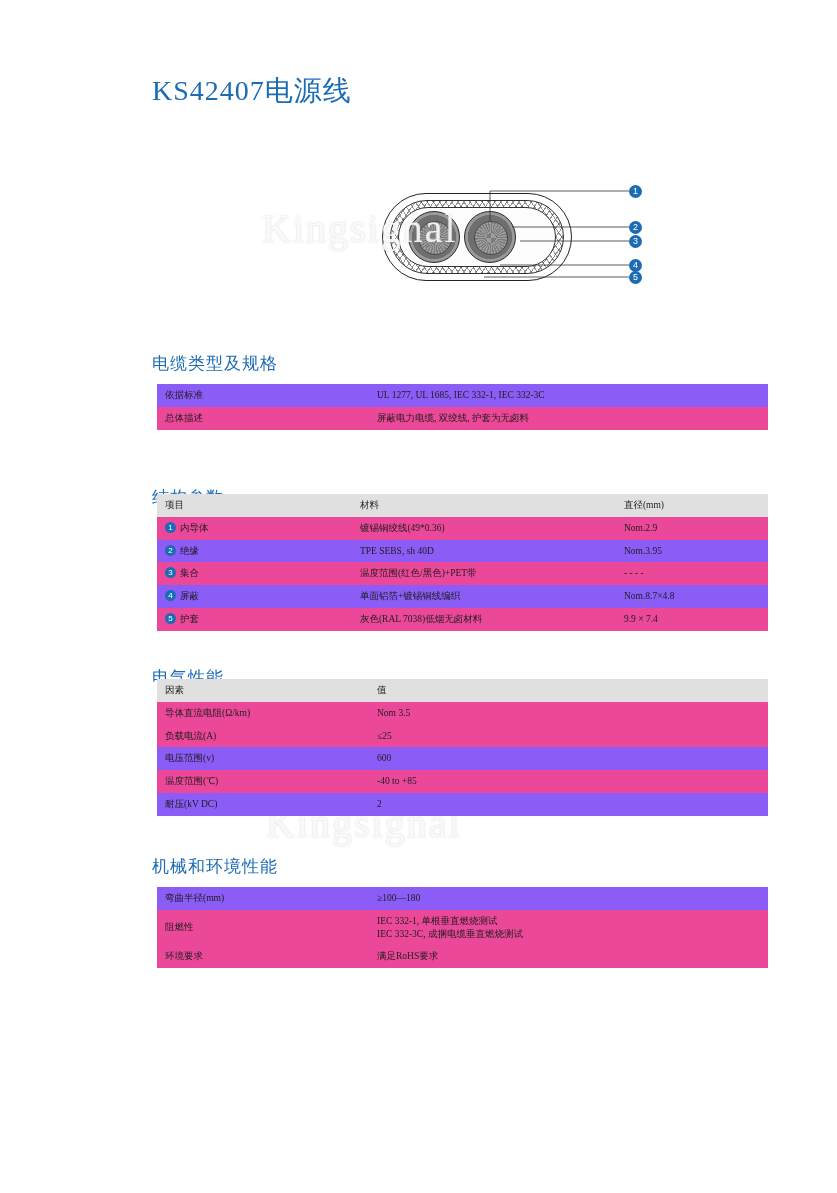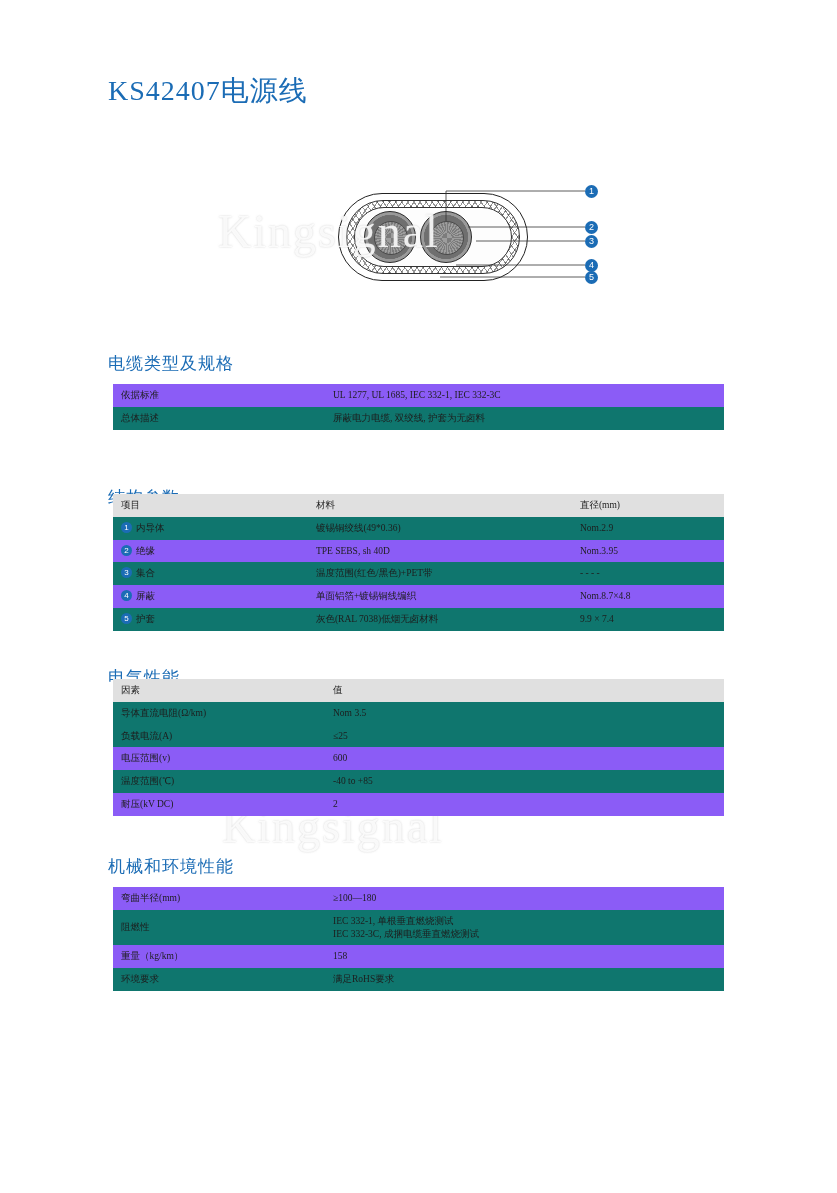--- a/index.html
+++ b/index.html
@@ -12,20 +12,21 @@
     height: 1193px;
     position: relative;
     font-family: "Liberation Serif", serif;
     color: #1a1a1a;
     overflow: hidden;
   }
   .page {
     position: absolute;
     inset: 0;
     padding: 8px;
+    margin-left: 44px;
   }
   .title {
     position: absolute;
     left: 108px;
     top: 72px;
     font-family: "Liberation Serif", serif;
     font-size: 28px;
     color: #1b6cb5;
     letter-spacing: 1px;
     white-space: nowrap;
@@ -111,21 +112,21 @@
     font-size: 9px;
     line-height: 13px;
     text-align: center;
     font-family: "Liberation Sans", sans-serif;
   }
   .wm {
     position: absolute;
     font-family: "Liberation Serif", serif;
     color: rgba(255,255,255,0.85);
     text-shadow: 0 0 2px rgba(170,170,170,0.55);
-    font-size: 46px;
+    font-size: 40px;
     letter-spacing: 2px;
     pointer-events: none;
     white-space: nowrap;
   }
   .wm.one { left: 218px; top: 205px; }
   .wm.two { left: 222px; top: 800px; }
 
   
   .section-title {
     position: absolute;
@@ -144,21 +145,21 @@
     font-size: 9.5px;
     font-family: "Liberation Serif", serif;
     color: #1d1d1d;
   }
   table.spec td {
     padding: 5px 8px;
     vertical-align: middle;
     line-height: 1.35;
   }
   table.spec tr.odd  { background: #8b5cf6; }
-  table.spec tr.even { background: #0f766e; }
+  table.spec tr.even { background: #ec4899; }
   table.spec tr.head { background: #e0e0e0; }
   .col-a { width: 196px; }
   .col-b { width: 270px; }
   .col-c { width: 145px; }
   .num {
     display: inline-block;
     width: 11px; height: 11px;
     border-radius: 50%;
     background: #1b6cb5;
     color: #fff;
@@ -292,24 +293,20 @@
       <td class="col-a">弯曲半径(mm)</td>
       <td>≥100—180</td>
     </tr>
     <tr class="even">
       <td class="col-a">阻燃性</td>
       <td class="two-line">
         <span>IEC 332-1, 单根垂直燃烧测试</span>
         <span>IEC 332-3C, 成捆电缆垂直燃烧测试</span>
       </td>
     </tr>
-    <tr class="odd">
-      <td class="col-a">重量（kg/km）</td>
-      <td>158</td>
-    </tr>
     <tr class="even">
       <td class="col-a">环境要求</td>
       <td>满足RoHS要求</td>
     </tr>
   </tbody>
     </table>
 
 </div>
 
 </body></html>

